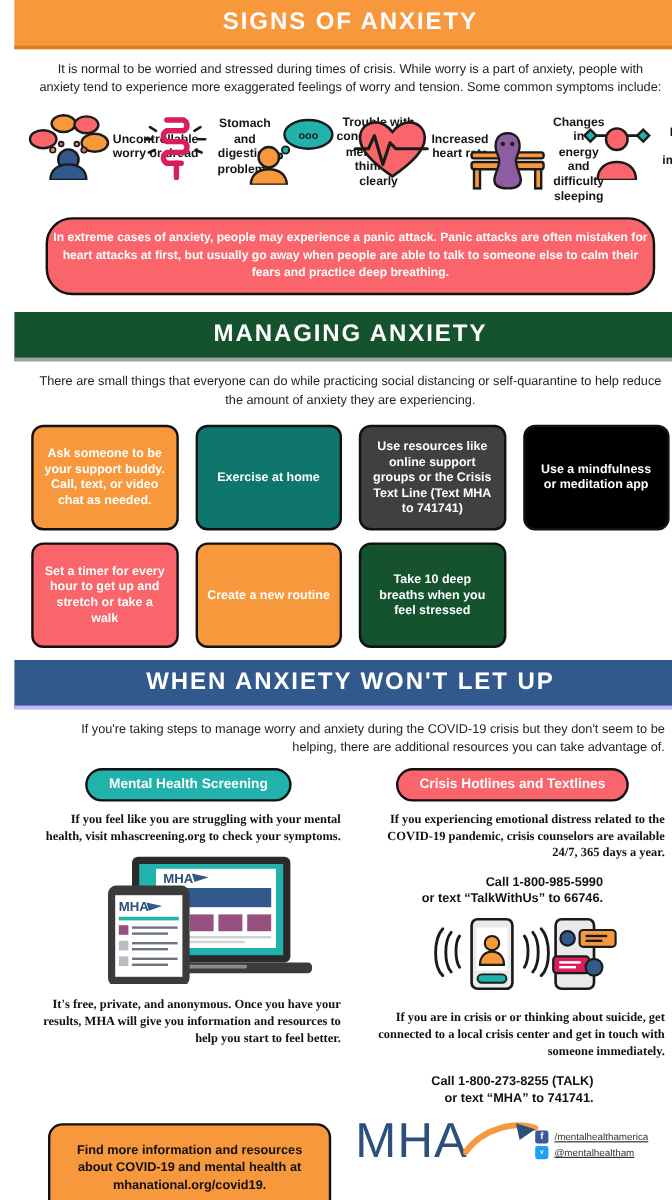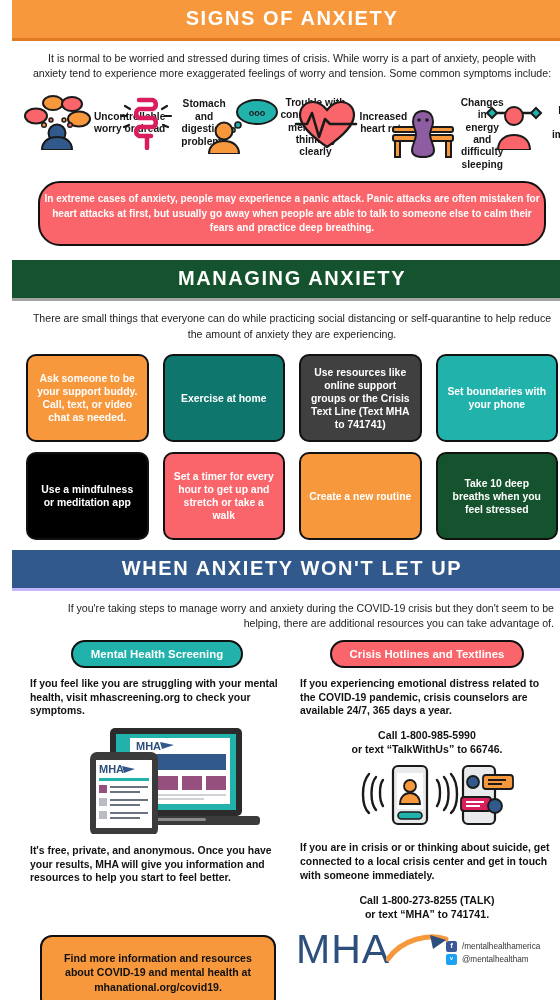--- a/index.html
+++ b/index.html
@@ -109,29 +109,30 @@
     text-align: center;
     margin-top: 4px;
   }
   .pill.teal { background: #22B2AC; }
   .pill.red  { background: #F9656A; }
 
   .blurb {
     font-size: 10.4px;
     font-weight: bold;
     line-height: 1.32;
-    text-align: left;
+    text-align: right;
     margin-top: 9px;
     color: #121212;
+    font-family: Liberation Serif, serif;
   }
   .callout {
     font-size: 10.6px;
     font-weight: bold;
     line-height: 1.34;
-    text-align: center;
+    text-align: right;
     margin-top: 10px;
     color: #121212;
   }
 
   
   .cta {
     background: #F7983D;
     border: 2.5px solid #111;
     border-radius: 12px;
     font-size: 10.6px;
@@ -156,21 +157,21 @@
   .social { width: 50%; padding-top: 10px; }
   .social-row { display:flex; align-items:center; margin-bottom: 2.5px; }
   .sicon {
     width: 11px; height: 11px; border-radius: 2px;
     display:inline-flex; align-items:center; justify-content:center;
     color:#fff; font-size: 8px; font-weight:bold; margin-right: 5px; flex:0 0 auto;
     line-height:1;
   }
   .s-fb { background: #3b5998; }
   .s-tw { background: #1DA1F2; }
-  .social-txt { font-size: 8.2px; color: #333; }
+  .social-txt { font-size: 8.2px; color: #333; text-decoration: underline; }
 
   
   .device { margin-top: 8px; }
 </style>
 </head>
 <body>
 
 <div class="page">
 
   <div class="banner orange">SIGNS OF ANXIETY</div>
@@ -270,21 +271,20 @@
   <div class="alert">In extreme cases of anxiety, people may experience a panic attack. Panic attacks are often mistaken for heart attacks at first, but usually go away when people are able to talk to someone else to calm their fears and practice deep breathing.</div>
 
   <div class="banner purple" style="margin-top:14px">MANAGING ANXIETY</div>
 
   <div class="intro">There are small things that everyone can do while practicing social distancing or self-quarantine to help reduce the amount of anxiety they are experiencing.</div>
 
   <div class="tiles">
     <div class="tile" style="background:#F7983D">Ask someone to be your support buddy. Call, text, or video chat as needed.</div>
     <div class="tile" style="background:#0f766e">Exercise at home</div>
     <div class="tile" style="background:#404040">Use resources like online support groups or the Crisis Text Line (Text MHA to 741741)</div>
-    <div class="tile" style="background:#22B2AC">Set boundaries with your phone</div>
     <div class="tile" style="background:#000000">Use a mindfulness or meditation app</div>
     <div class="tile" style="background:#F9656A">Set a timer for every hour to get up and stretch or take a walk</div>
     <div class="tile" style="background:#F7983D">Create a new routine</div>
     <div class="tile" style="background:#14532d">Take 10 deep breaths when you feel stressed</div>
   </div>
 
   <div class="banner blue">WHEN ANXIETY WON'T LET UP</div>
 
   <div class="intro left">If you're taking steps to manage worry and anxiety during the COVID-19 crisis but they don't seem to be helping, there are additional resources you can take advantage of.</div>
 

